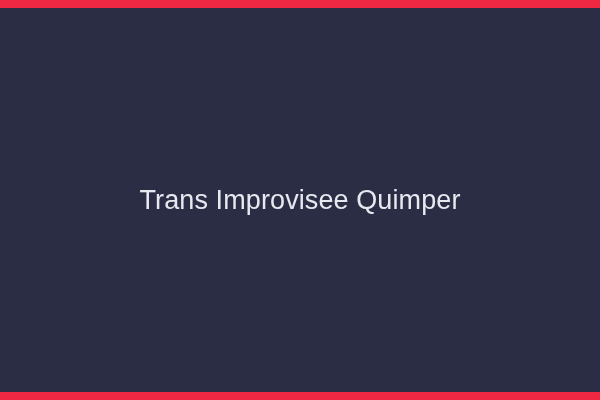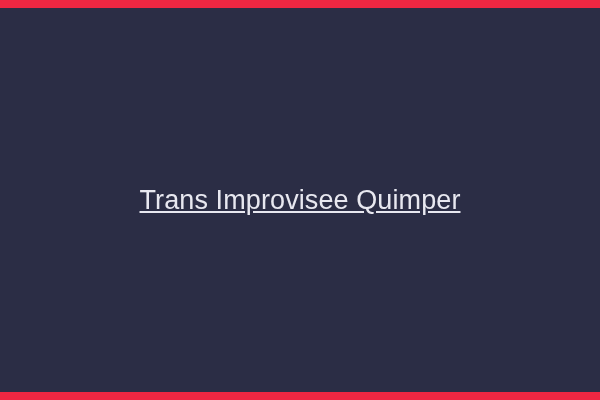--- a/index.html
+++ b/index.html
@@ -51,21 +51,20 @@
     margin: 0;
     padding: 0;
     font-family: "Liberation Sans", sans-serif;
     font-size: 27px;
     font-weight: 400;
     line-height: 1.2;
     letter-spacing: 0.1px;
     color: #e8e8f0;
     text-align: center;
     white-space: nowrap;
-    text-decoration: underline;
     -webkit-font-smoothing: antialiased;
   }
 </style>
 </head>
 <body>
 
 <div class="placeholder-card">
 
   <div class="accent-bar"></div>
 

